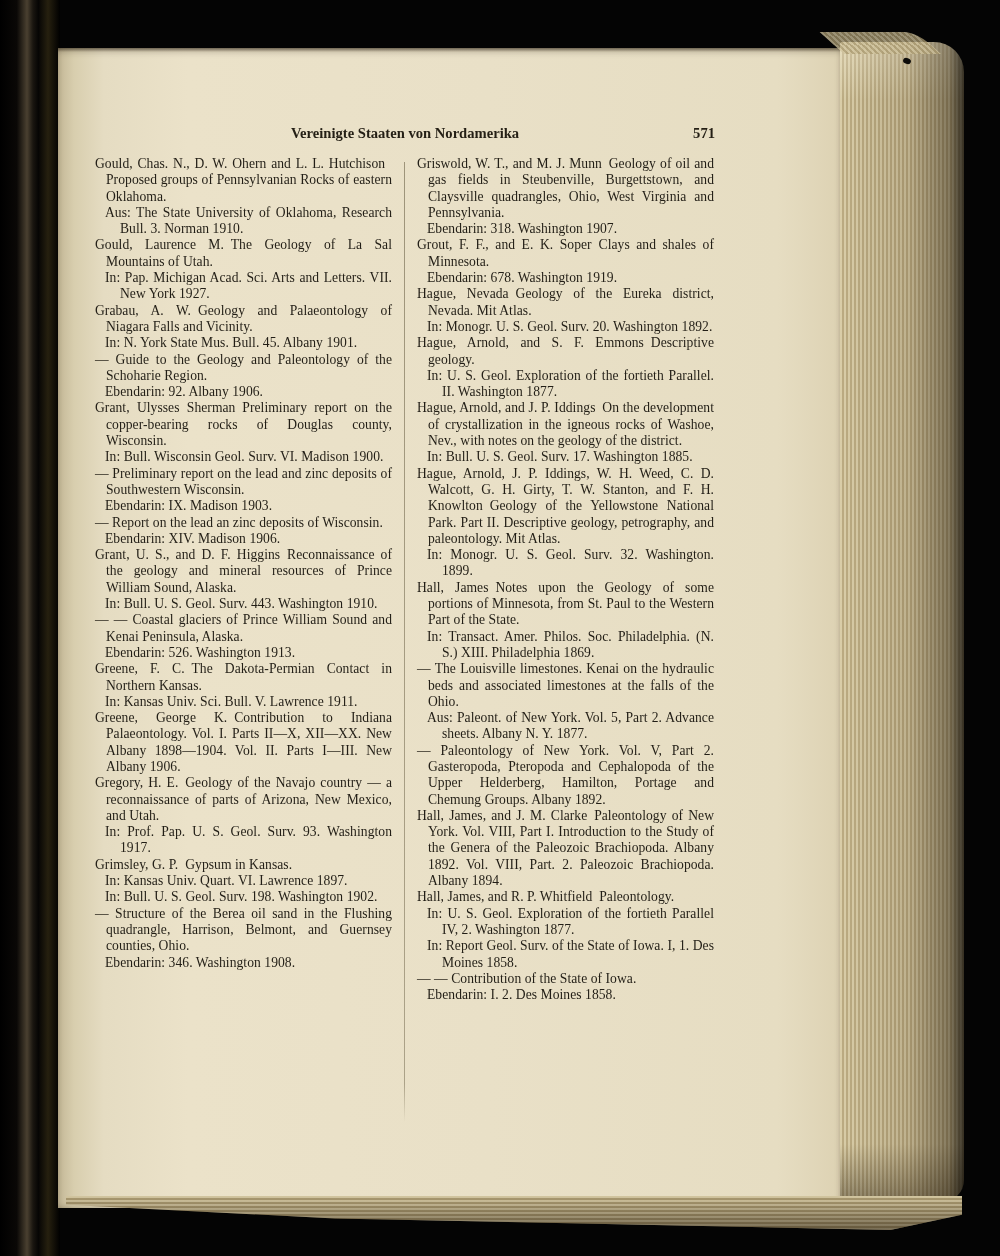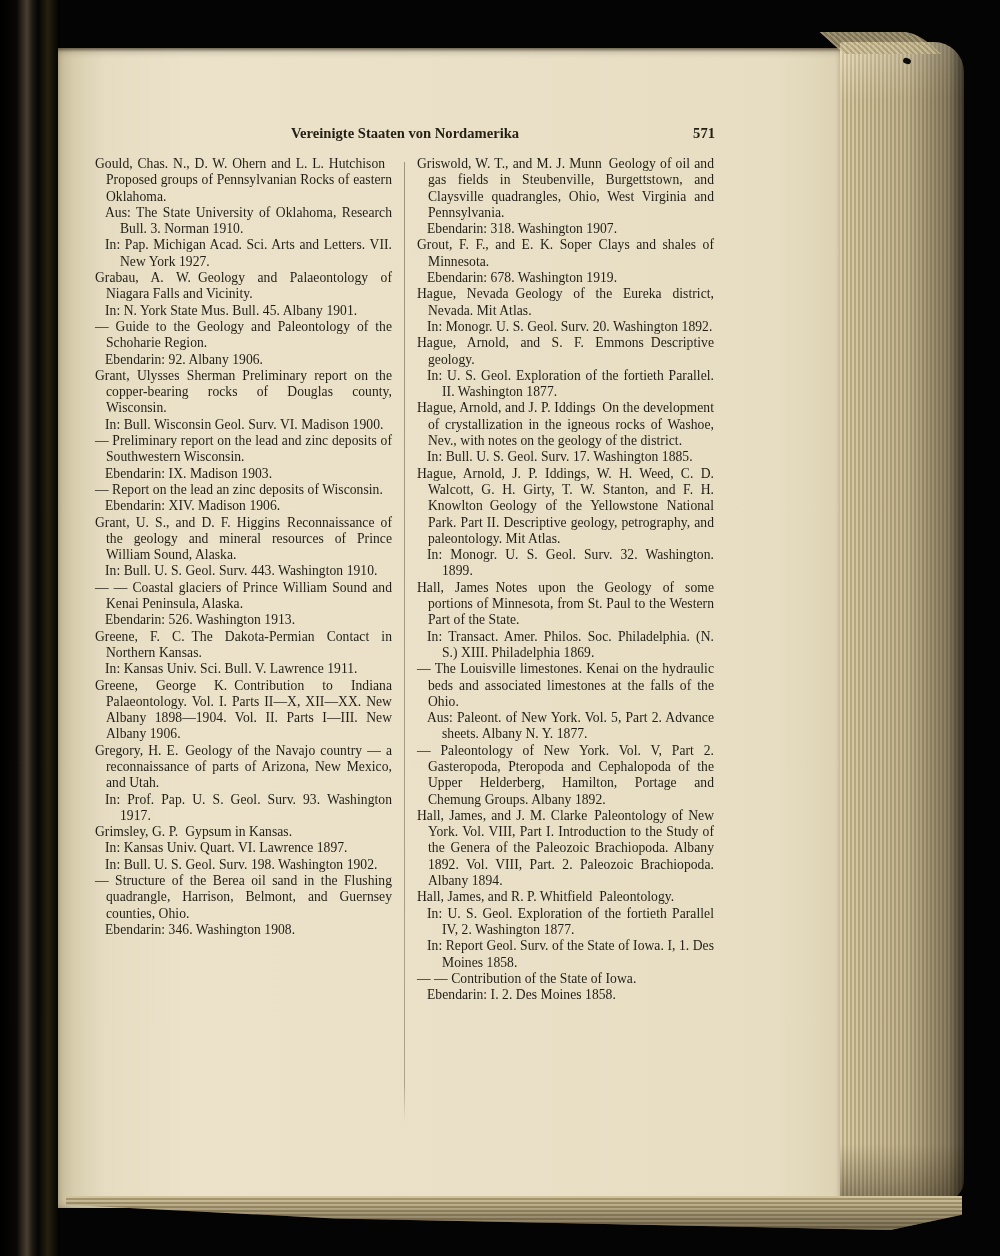--- a/index.html
+++ b/index.html
@@ -93,20 +93,21 @@
   <div class="page">
     <div class="running-head">
       <span class="title">Vereinigte Staaten von Nordamerika</span>
       <span class="pagenum">571</span>
     </div>
 
     <div class="columns">
       <div class="col">
           <p class="para entry"><b>Gould, Chas. N., D. W. Ohern and L. L. Hutchison</b> Proposed groups of Pennsylvanian Rocks of eastern Oklahoma.</p>
           <p class="para ref">Aus: The State University of Oklahoma, Research Bull. 3. Norman 1910.</p>
+          <p class="para entry"><b>Gould, Laurence M.</b> The Geology of La Sal Mountains of Utah.</p>
           <p class="para ref">In: Pap. Michigan Acad. Sci. Arts and Letters. VII. New York 1927.</p>
           <p class="para entry"><b>Grabau, A. W.</b> Geology and Palaeontology of Niagara Falls and Vicinity.</p>
           <p class="para ref">In: N. York State Mus. Bull. 45. Albany 1901.</p>
           <p class="para dash">— Guide to the Geology and Paleontology of the Schoharie Region.</p>
           <p class="para ref">Ebendarin: 92. Albany 1906.</p>
           <p class="para entry"><b>Grant, Ulysses Sherman</b> Preliminary report on the copper-bearing rocks of Douglas county, Wisconsin.</p>
           <p class="para ref">In: Bull. Wisconsin Geol. Surv. VI. Madison 1900.</p>
           <p class="para dash">— Preliminary report on the lead and zinc deposits of Southwestern Wisconsin.</p>
           <p class="para ref">Ebendarin: IX. Madison 1903.</p>
           <p class="para dash">— Report on the lead an zinc deposits of Wisconsin.</p>

